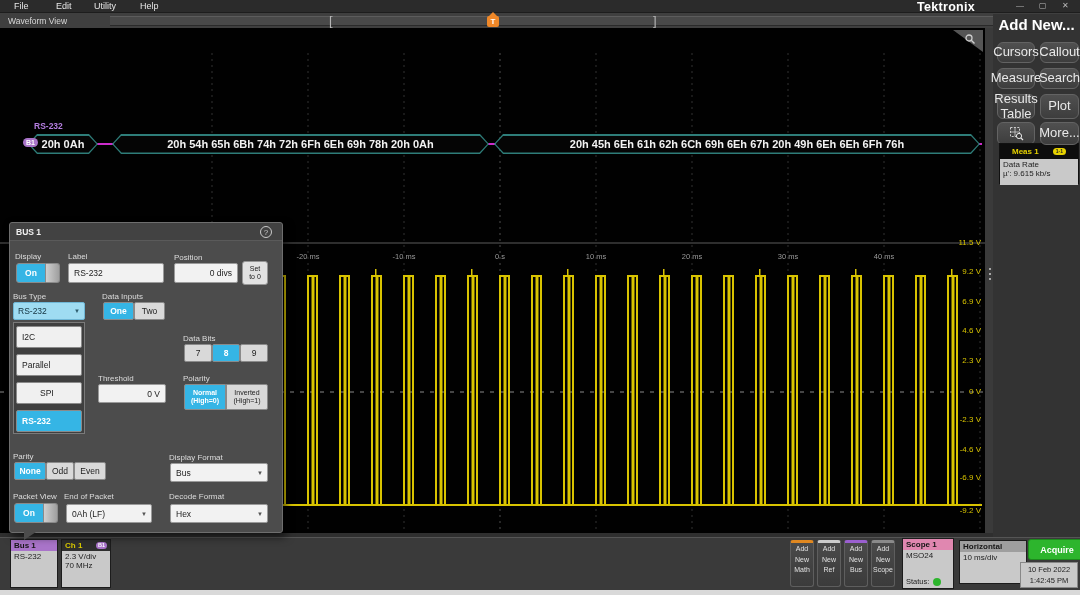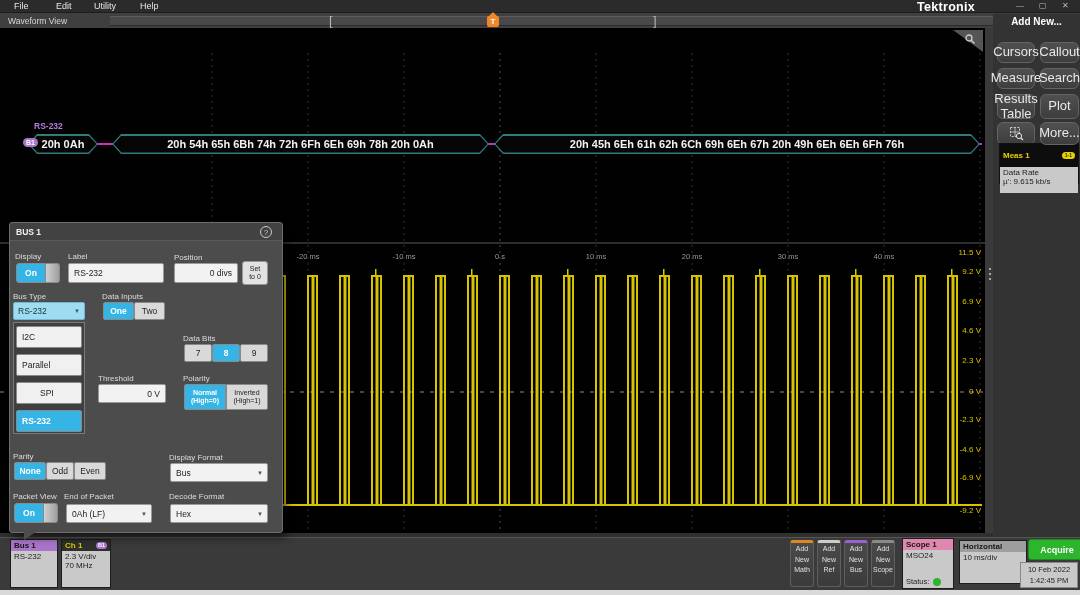--- a/index.html
+++ b/index.html
@@ -188,21 +188,21 @@
   <div id="time-labels">
       <div class="tlabel abs" style="position: absolute; left: 288px; top: 252px; width: 40px; z-index: 2;">-20 ms</div>
       <div class="tlabel abs" style="position: absolute; left: 384px; top: 252px; width: 40px; z-index: 2;">-10 ms</div>
       <div class="tlabel abs" style="position: absolute; left: 480px; top: 252px; width: 40px; z-index: 2;">0 s</div>
       <div class="tlabel abs" style="position: absolute; left: 576px; top: 252px; width: 40px; z-index: 2;">10 ms</div>
       <div class="tlabel abs" style="position: absolute; left: 672px; top: 252px; width: 40px; z-index: 2;">20 ms</div>
       <div class="tlabel abs" style="position: absolute; left: 768px; top: 252px; width: 40px; z-index: 2;">30 ms</div>
       <div class="tlabel abs" style="position: absolute; left: 864px; top: 252px; width: 40px; z-index: 2;">40 ms</div>
     </div>
   <div id="volt-labels">
-      <div class="vlabel abs" style="position: absolute; left: 941px; top: 238px; width: 40px; z-index: 2; margin-top: 10px;">11.5 V</div>
+      <div class="vlabel abs" style="position: absolute; left: 941px; top: 238px; width: 40px; z-index: 2;">11.5 V</div>
       <div class="vlabel abs" style="position: absolute; left: 941px; top: 267px; width: 40px; z-index: 2;">9.2 V</div>
       <div class="vlabel abs" style="position: absolute; left: 941px; top: 297px; width: 40px; z-index: 2;">6.9 V</div>
       <div class="vlabel abs" style="position: absolute; left: 941px; top: 326px; width: 40px; z-index: 2;">4.6 V</div>
       <div class="vlabel abs" style="position: absolute; left: 941px; top: 356px; width: 40px; z-index: 2;">2.3 V</div>
       <div class="vlabel abs" style="position: absolute; left: 941px; top: 387px; width: 40px; z-index: 2;">0 V</div>
       <div class="vlabel abs" style="position: absolute; left: 941px; top: 415px; width: 40px; z-index: 2;">-2.3 V</div>
       <div class="vlabel abs" style="position: absolute; left: 941px; top: 445px; width: 40px; z-index: 2;">-4.6 V</div>
       <div class="vlabel abs" style="position: absolute; left: 941px; top: 473px; width: 40px; z-index: 2;">-6.9 V</div>
       <div class="vlabel abs" style="position: absolute; left: 941px; top: 506px; width: 40px; z-index: 2;">-9.2 V</div>
     </div>
@@ -296,34 +296,34 @@
 
     <div class="abs dlg-label" style="left:159px;top:269px;">Decode Format</div>
     <div class="abs field" style="left:160px;top:281px;width:98px;height:19px;padding-left:5px;">
       <span>Hex</span>
       <span style="margin-left:auto;padding-right:4px;font-size:6px;color:#555;">▼</span>
     </div>
   </div>
   <div class="abs" style="left:24px;top:532px;width:0;height:0;border-top:8px solid #4c4c4c;border-right:12px solid transparent;z-index:6;"></div>
 
   <div class="abs" style="left:993px;top:14px;width:87px;height:576px;background:#333;"></div>
-  <div class="abs" style="left:993px;top:16px;width:87px;text-align:center;color:#fff;font-weight:bold;font-size:10px;">Add New...</div>
+  <div class="abs" style="left:993px;top:16px;width:87px;text-align:center;color:#fff;font-weight:bold;font-size:15px;">Add New...</div>
   <div id="side-buttons"></div>
   <div class="abs side-btn" style="left:997px;top:113px;width:38px;height:23px;">
     <svg width="15" height="15" viewBox="0 0 15 15">
         <rect x="1.5" y="1.5" width="9" height="9" fill="none" stroke="#cfcfcf" stroke-width="1" stroke-dasharray="2 1.4"></rect>
         <line x1="6" y1="1.5" x2="6" y2="10.5" stroke="#cfcfcf" stroke-width=".8"></line>
         <line x1="1.5" y1="6" x2="10.5" y2="6" stroke="#cfcfcf" stroke-width=".8"></line>
         <circle cx="10" cy="10" r="2.6" fill="#3d3d3d" stroke="#e8e8e8" stroke-width="1"></circle>
         <line x1="11.8" y1="11.8" x2="14" y2="14" stroke="#e8e8e8" stroke-width="1.2"></line>
       </svg>
   </div>
 
   <div class="abs" style="left:999px;top:143px;width:80px;height:41px;border:1px solid #111;">
-    <div style="background:#0d0d0d;height:23px;display:flex;align-items:center;padding:0 3px;">
+    <div style="background:#0d0d0d;height:15px;display:flex;align-items:center;padding:0 12px;">
       <span style="color:#e6d200;font-size:8px;font-weight:bold;">Meas 1</span>
       <span style="margin-left:auto;background:#e6d200;color:#222;font-size:5px;font-weight:bold;border-radius:4px;padding:0 3px;line-height:7px;">1-1</span>
     </div>
     <div style="background:#c9c9c9;height:26px;padding:1px 3px;">
       <div style="color:#222;font-size:8px;">Data Rate</div>
       <div style="color:#222;font-size:8px;">µ': 9.615 kb/s</div>
     </div>
   </div>
 
   <div class="abs" style="left:0;top:537px;width:1080px;height:53px;background:#3a3a3a;border-top:1px solid #555;"></div>

